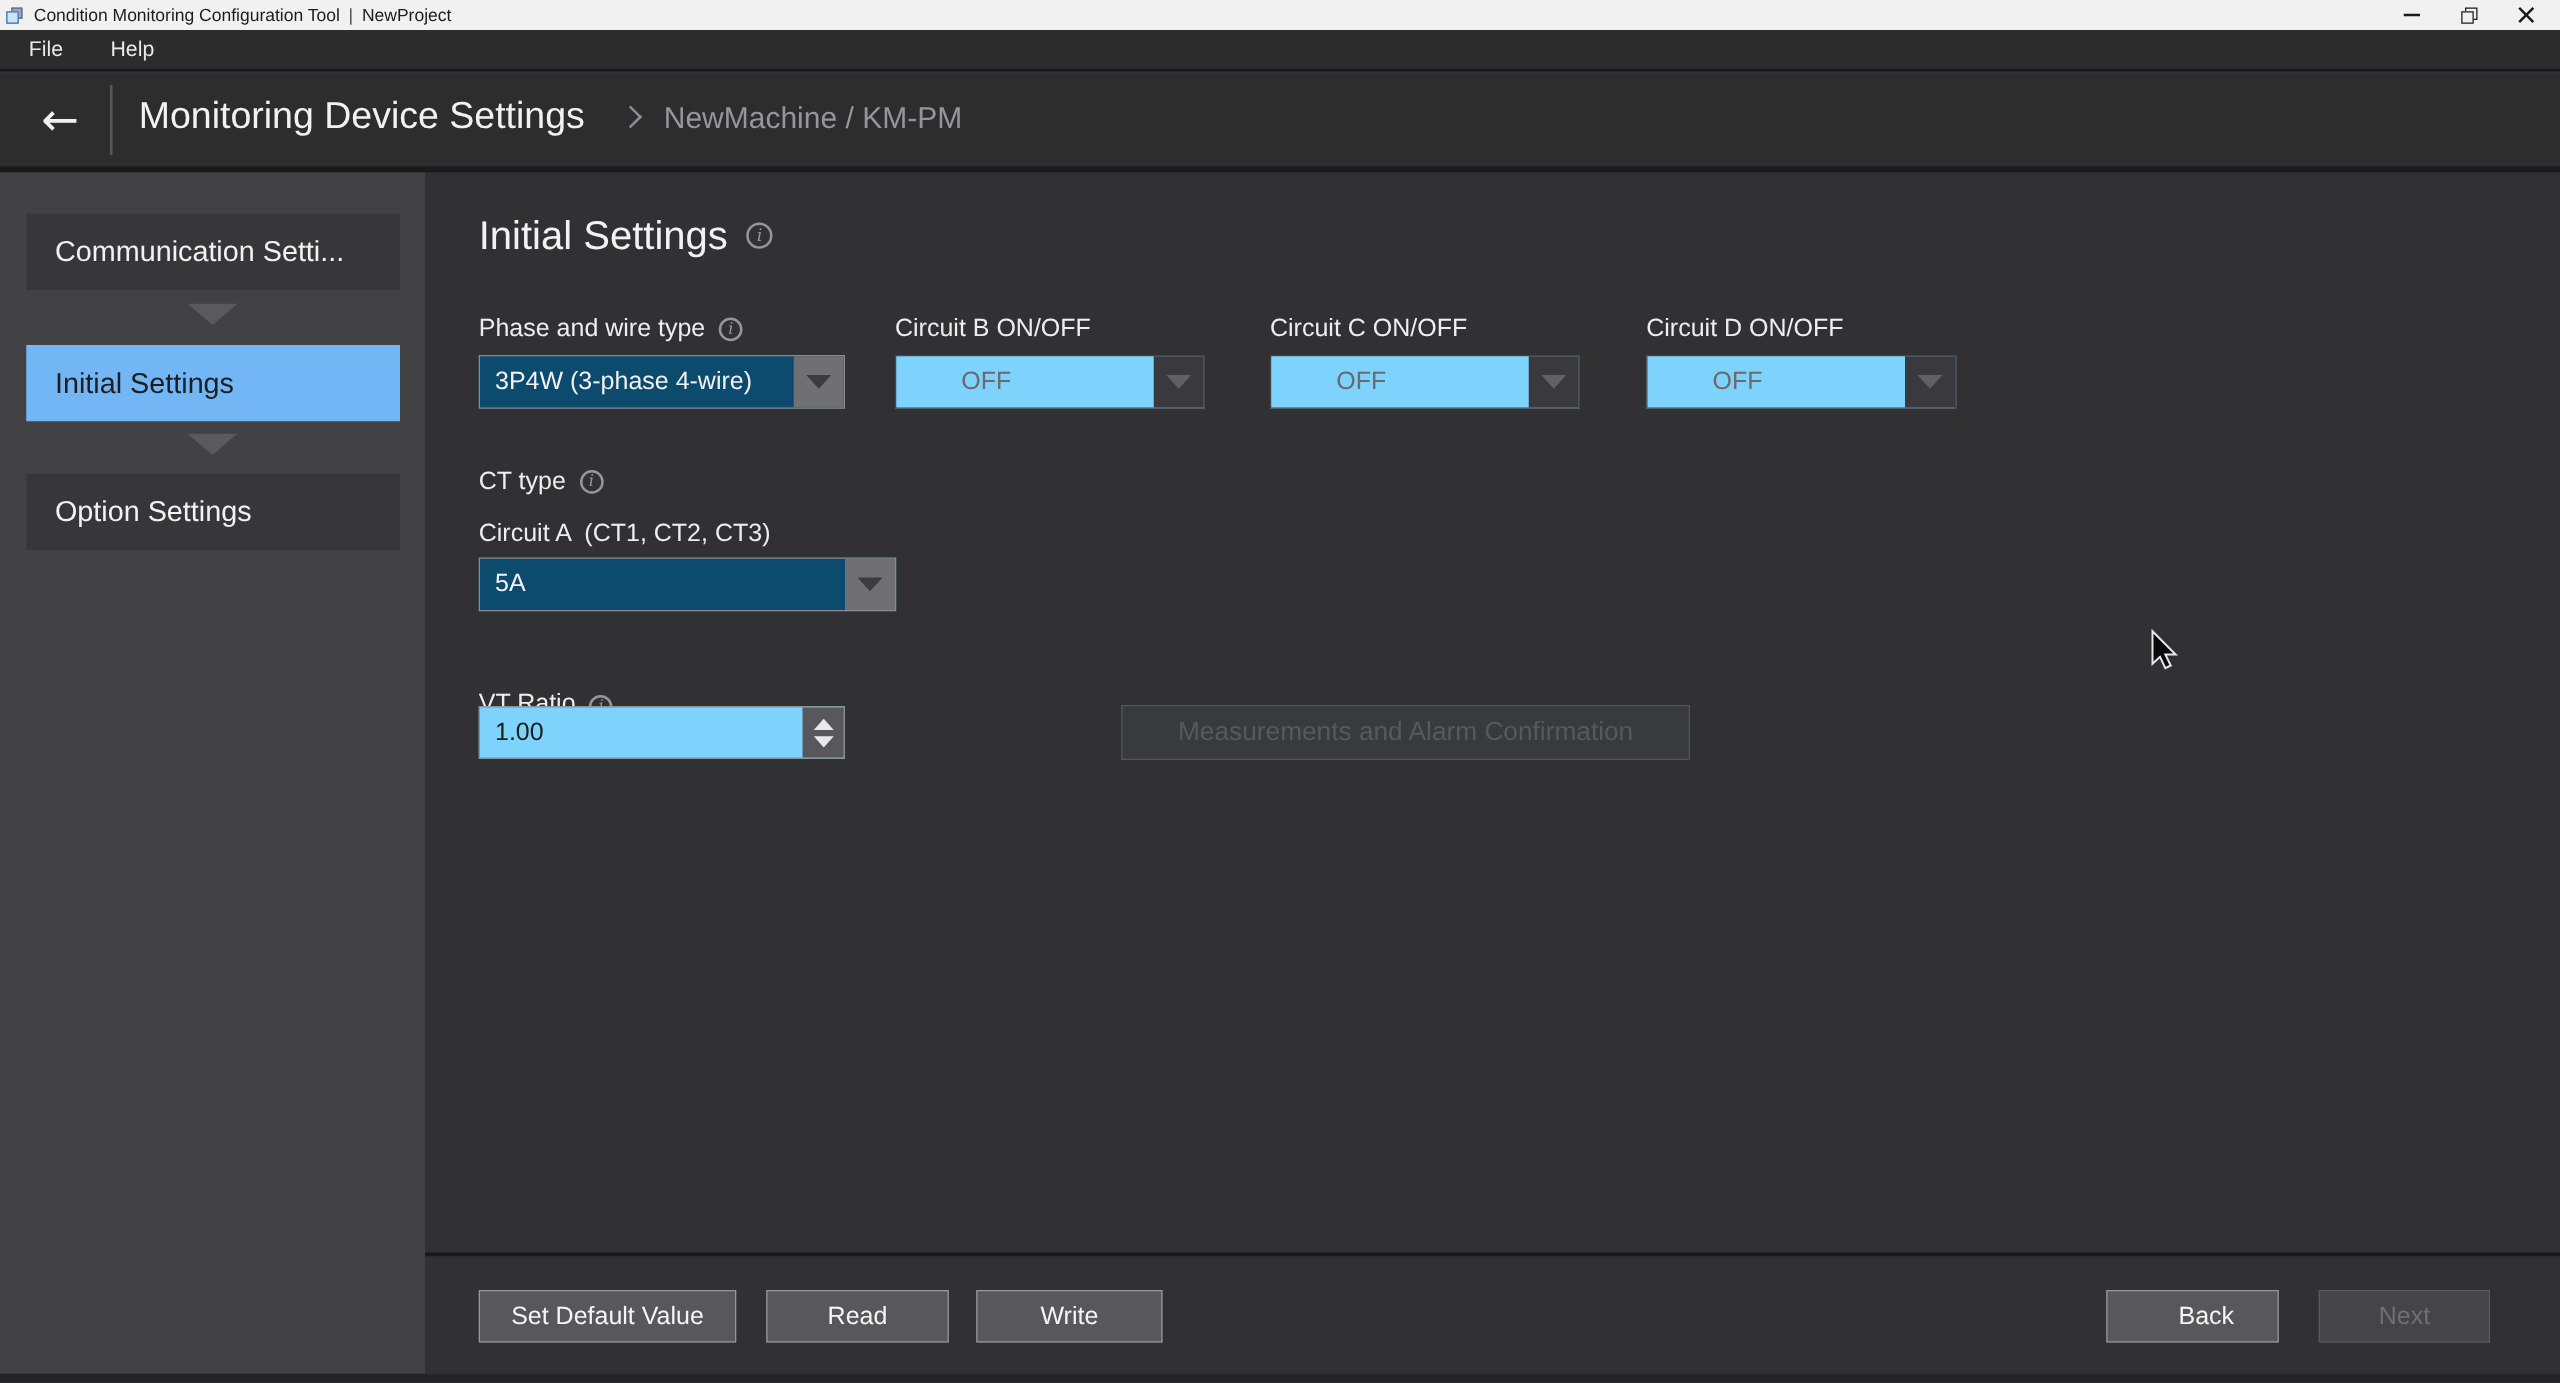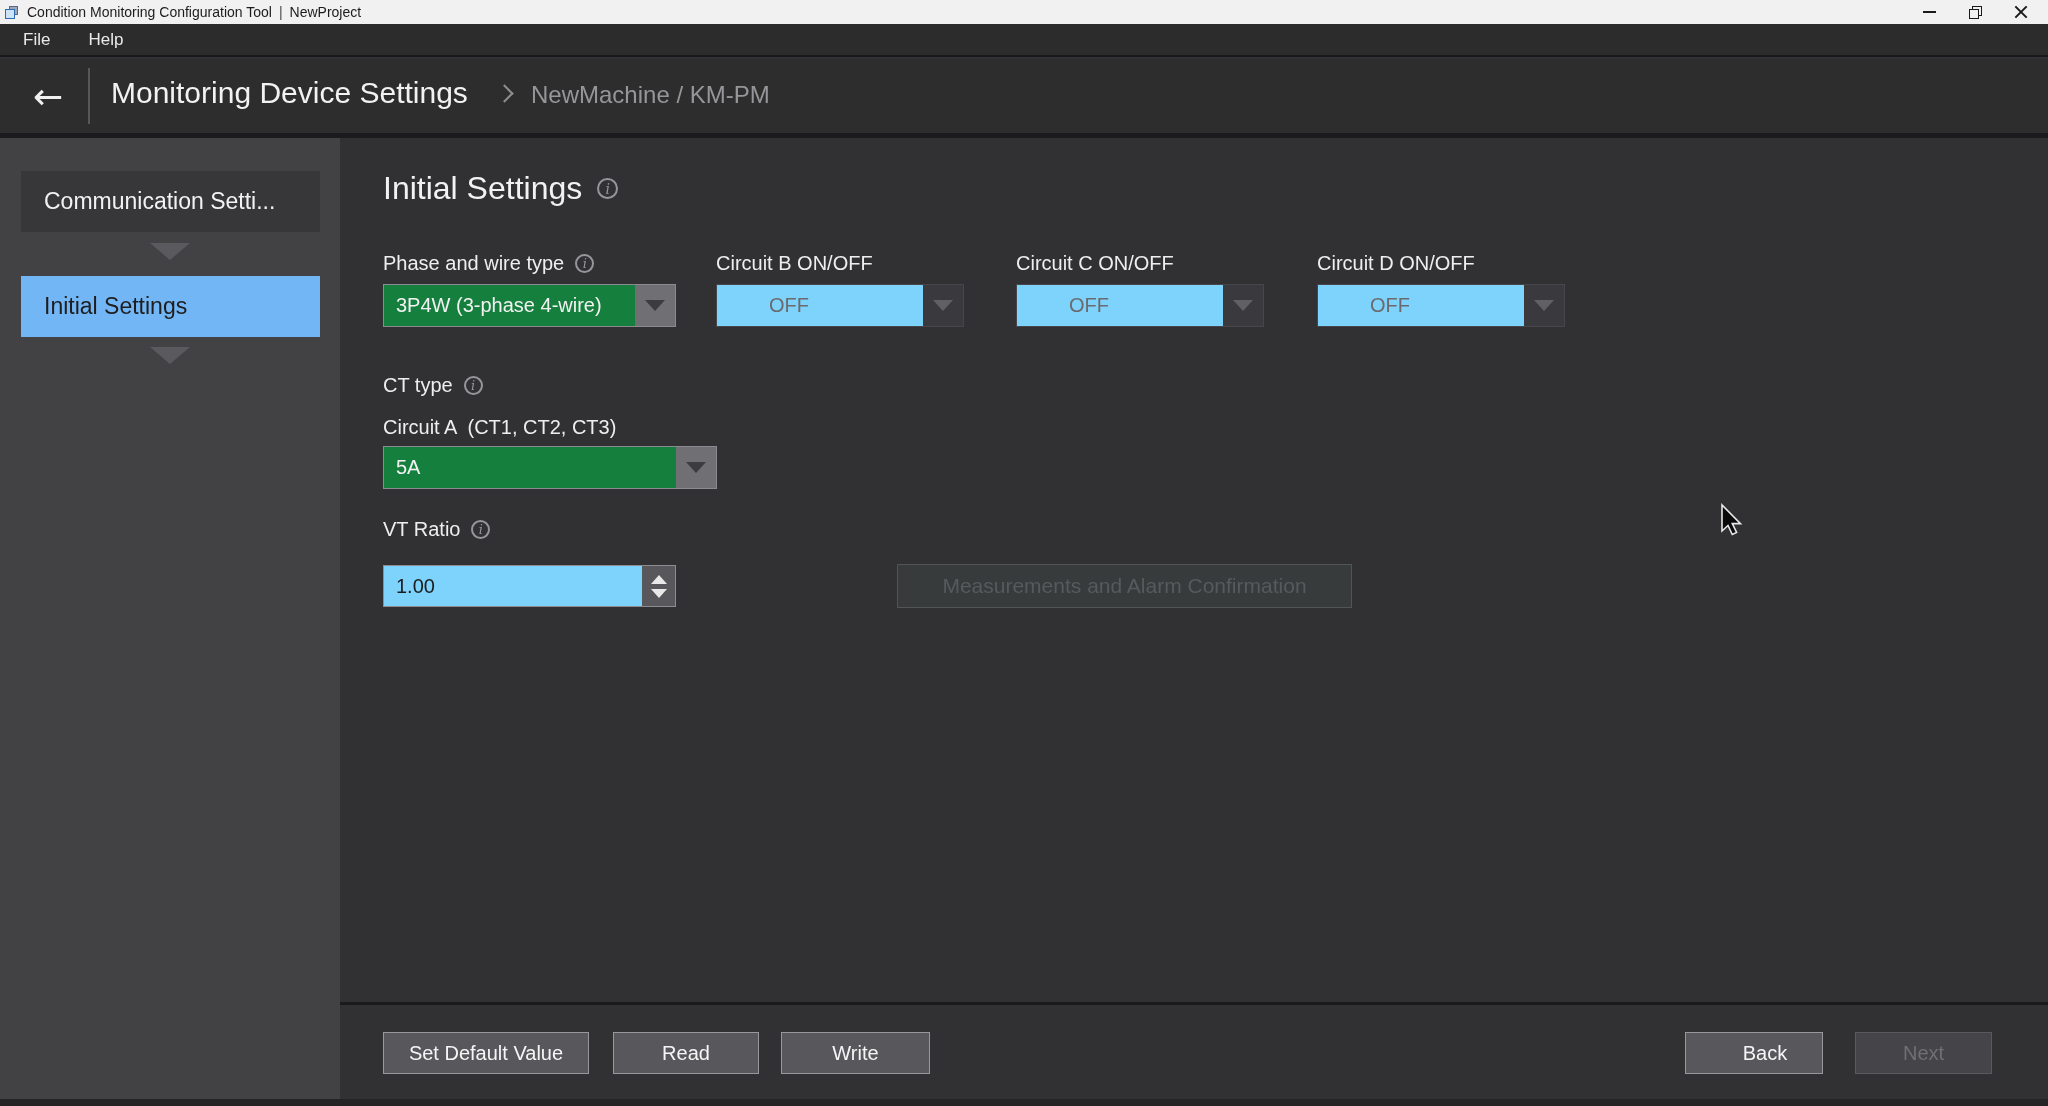--- a/index.html
+++ b/index.html
@@ -43,21 +43,21 @@
   .side-btn.selected { background:#73b6f6; color:#1e1e1e; }
   .side-tri { position:absolute; left:150px; width:0; height:0; border-left:20px solid transparent; border-right:20px solid transparent; border-top:17px solid #5a5a5e; }
 
   
   .main { position:absolute; left:340px; top:138px; width:1708px; height:961px; background:#313134; }
   .section-title { position:absolute; left:43px; top:32px; font-size:32px; color:#f2f2f2; display:flex; align-items:center; gap:15px; }
   .info-icon { display:inline-flex; width:21px; height:21px; border:2px solid #96969a; border-radius:50%; color:#96969a; font-family:"DejaVu Serif", serif; font-size:14px; font-style:italic; align-items:center; justify-content:center; line-height:1; flex:0 0 auto; }
   .info-sm { width:19px; height:19px; font-size:13px; }
   .field-label { position:absolute; font-size:20px; color:#eeeeee; display:flex; align-items:center; gap:11px; white-space:pre; }
 
-  .dd { position:absolute; height:43px; background:#15803d; border:1px solid #8a8a90; display:flex; }
+  .dd { position:absolute; height:43px; background:#0c4a6e; border:1px solid #8a8a90; display:flex; }
   .dd-value { flex:1; font-size:20px; color:#f2f2f2; padding-left:12px; display:flex; align-items:center; white-space:nowrap; overflow:hidden; }
   .dd-btn { width:40px; background:#6f6f74; display:flex; align-items:center; justify-content:center; }
   .dd-tri { width:0; height:0; border-left:10px solid transparent; border-right:10px solid transparent; border-top:11px solid #3b3b40; }
   .dd.disabled { background:#7dd3fc; border-color:#47474b;padding-left:40px; }
   .dd.disabled .dd-value { color:#6b6b6f; }
   .dd.disabled .dd-btn { background:#3a3a3e; }
   .dd.disabled .dd-tri { border-top-color:#606065; }
 
   .spinner { position:absolute; height:42px; background:#7dd3fc; border:1px solid #8d8d91; display:flex; }
   .spin-value { flex:1; font-size:20px; color:#1c1c1c; padding-left:12px; display:flex; align-items:center; }
@@ -114,20 +114,21 @@
   <div class="bc-chevron"></div>
   <div class="bc-path">NewMachine / KM-PM</div>
 </div>
 <div class="header-shadow"></div>
 
 <div class="sidebar">
   <div class="side-btn" style="top:33px;">Communication Setti...</div>
   <div class="side-tri" style="top:105px;"></div>
   <div class="side-btn selected" style="top:138px;">Initial Settings</div>
   <div class="side-tri" style="top:209px;"></div>
+  <div class="side-btn" style="top:241px;">Option Settings</div>
 </div>
 
 <div class="main">
 
   <div class="section-title">
     <span>Initial Settings</span>
     <span class="info-icon">i</span>
   </div>
 
   <div class="field-label" style="left:43px; top:114px;">
@@ -168,21 +169,21 @@
     <span class="info-icon info-sm">i</span>
   </div>
   <div class="field-label" style="left:43px; top:278px;">Circuit A  (CT1, CT2, CT3)</div>
   <div class="dd" style="left:43px; top:308px; width:334px;">
     <div class="dd-value">5A</div>
     <div class="dd-btn">
         <div class="dd-tri"></div>
       </div>
   </div>
 
-  <div class="field-label" style="left:43px; top:380px;">
+  <div class="field-label" style="left:43px; top:414px;align-items:flex-end;">
     <span>VT Ratio</span>
     <span class="info-icon info-sm">i</span>
   </div>
   <div class="spinner" style="left:43px; top:427px; width:293px;">
     <div class="spin-value">1.00</div>
     <div class="spin-btns">
       <div class="tri-up"></div>
       <div class="tri-down"></div>
     </div>
   </div>

